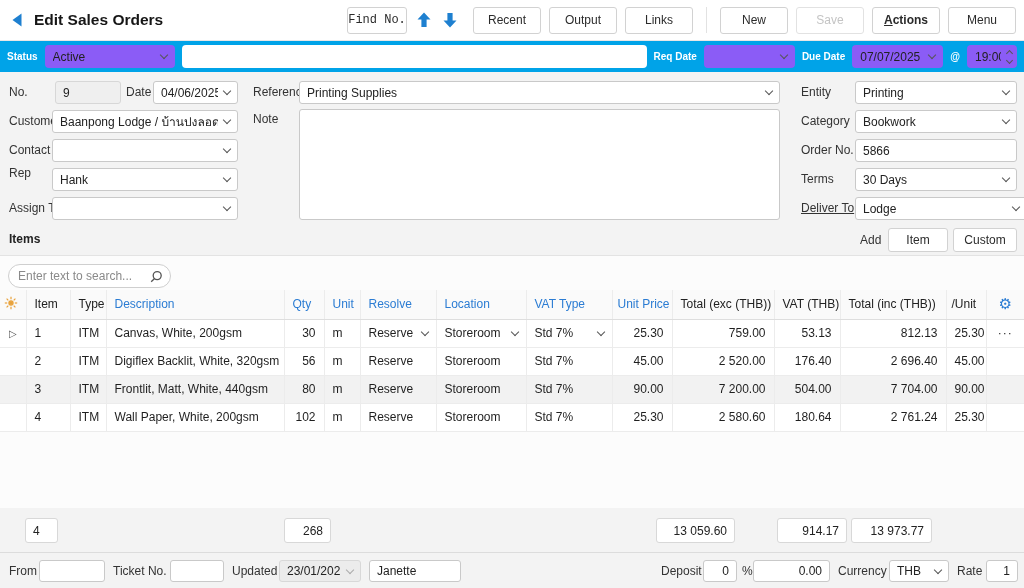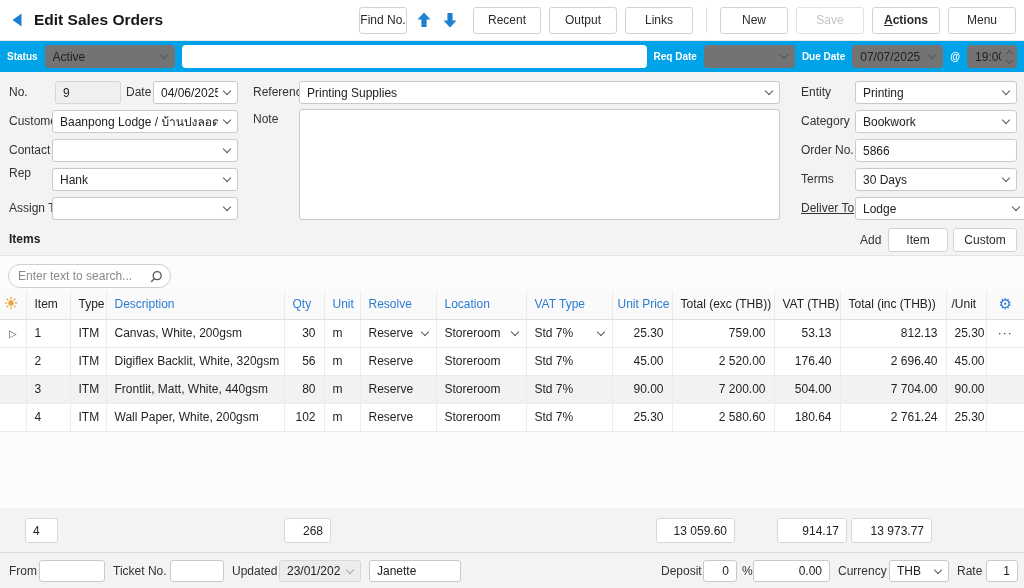--- a/index.html
+++ b/index.html
@@ -18,36 +18,36 @@
     display:flex; align-items:center; padding:0 8px; gap:8px;
   }
   .back-btn { width:18px; height:20px; display:flex; align-items:center; justify-content:center; cursor:pointer; }
   .tb-title { font-size:15.5px; font-weight:bold; color:#161616; margin-right:4px; white-space:nowrap; }
   .tb-spacer { flex:1; }
   .btn {
     height:27px; background:#fff; border:1px solid #d2d2d2; border-radius:3px;
     display:flex; align-items:center; justify-content:center;
     font-size:12px; color:#2b2b2b; cursor:pointer; white-space:nowrap;
   }
-  .btn-find { width:48px; }
+  .btn-find { width:60px;font-family:Liberation Mono, monospace; }
   .btn-std { width:68px; }
   .nav-arrow { width:18px; height:18px; display:flex; align-items:center; justify-content:center; cursor:pointer; }
   .tb-divider { width:1px; height:26px; background:#e2e2e2; margin:0 5px; }
   .btn-disabled { color:#c4c4c4; border-color:#e2e2e2; cursor:default; }
   .btn-actions .bl { display:inline-block; font-weight:700; }
   .btn-actions .bl::first-letter { text-decoration:underline; }
 
   
   .filterbar {
     position:absolute; top:41px; left:0; width:1024px; height:31px;
     background:#00a3e8; display:flex; align-items:center; padding:0 7px; gap:7px;
   }
   .fb-label { color:#fff; font-weight:bold; font-size:10px; white-space:nowrap; }
   .fb-box {
-    background:#737373; border:none; border-radius:4px; height:23px;
+    background:#8b5cf6; border:none; border-radius:4px; height:23px;
     display:flex; align-items:center; padding:0 8px; font-size:12px; color:#222;
   }
   .fb-box .val { flex:1; white-space:nowrap; overflow:hidden; }
   .fb-input { flex:1; height:23px; border:none; border-radius:4px; padding:0 8px; font-size:12px; outline:none; font-family:inherit; }
   .spin { display:flex; flex-direction:column; gap:2px; margin-left:6px; }
   .spin .chev-up, .spin .chev-dn { width:5px; height:5px; border-right:1.3px solid #555; border-bottom:1.3px solid #555; }
   .spin .chev-up { transform:rotate(-135deg); }
   .spin .chev-dn { transform:rotate(45deg); }
 
   

